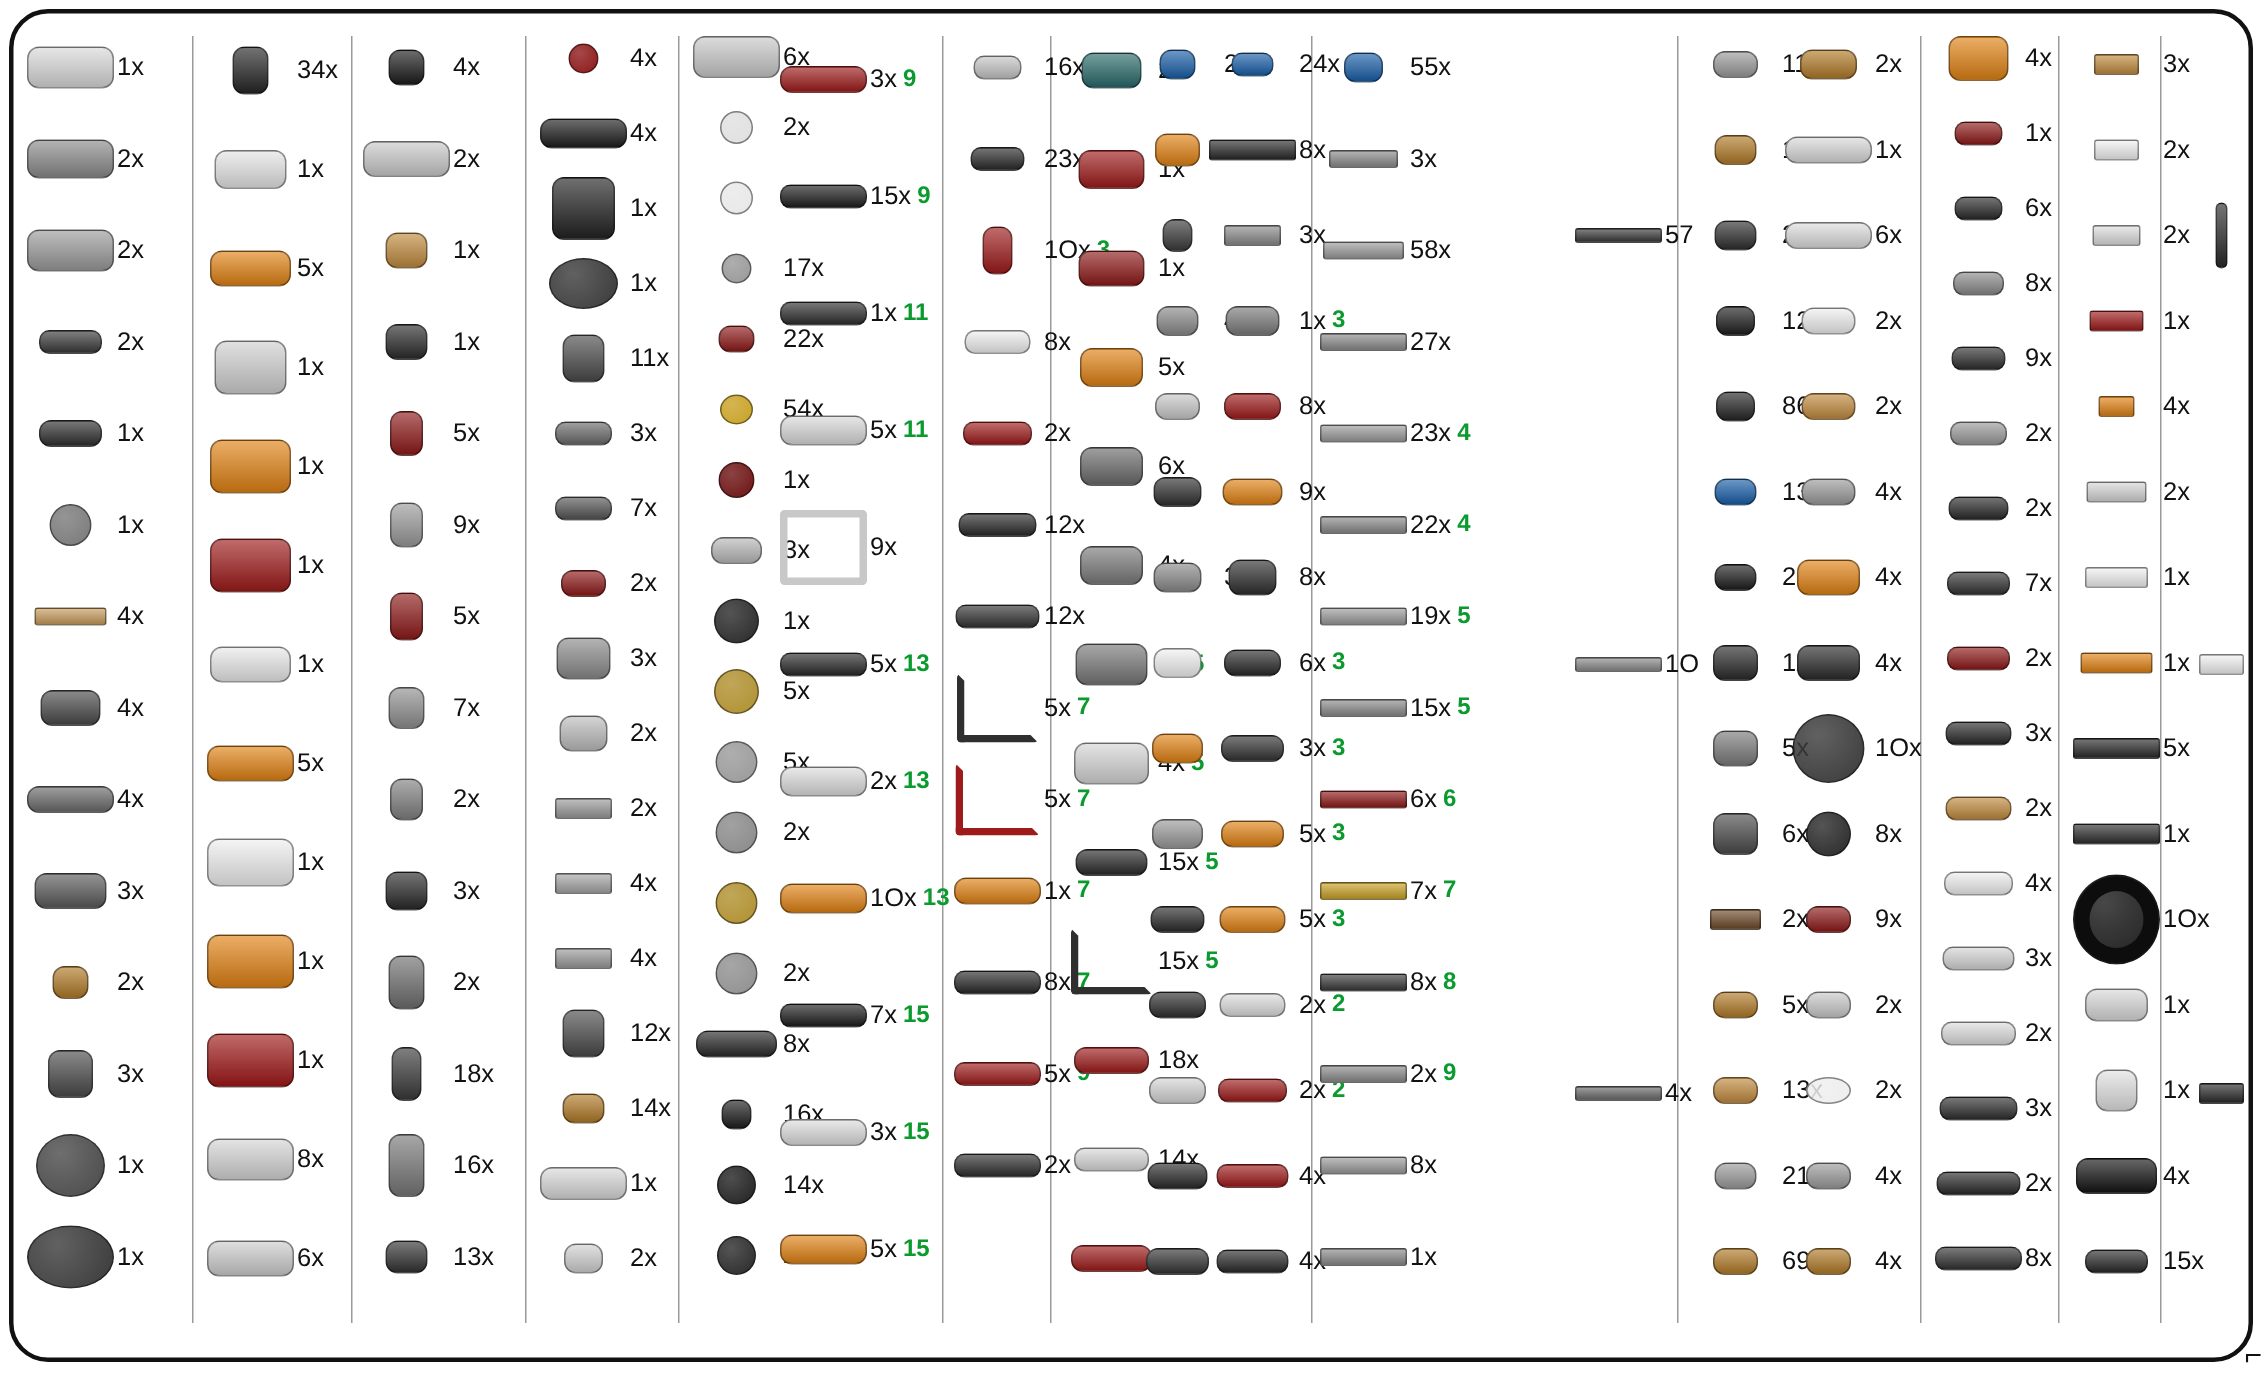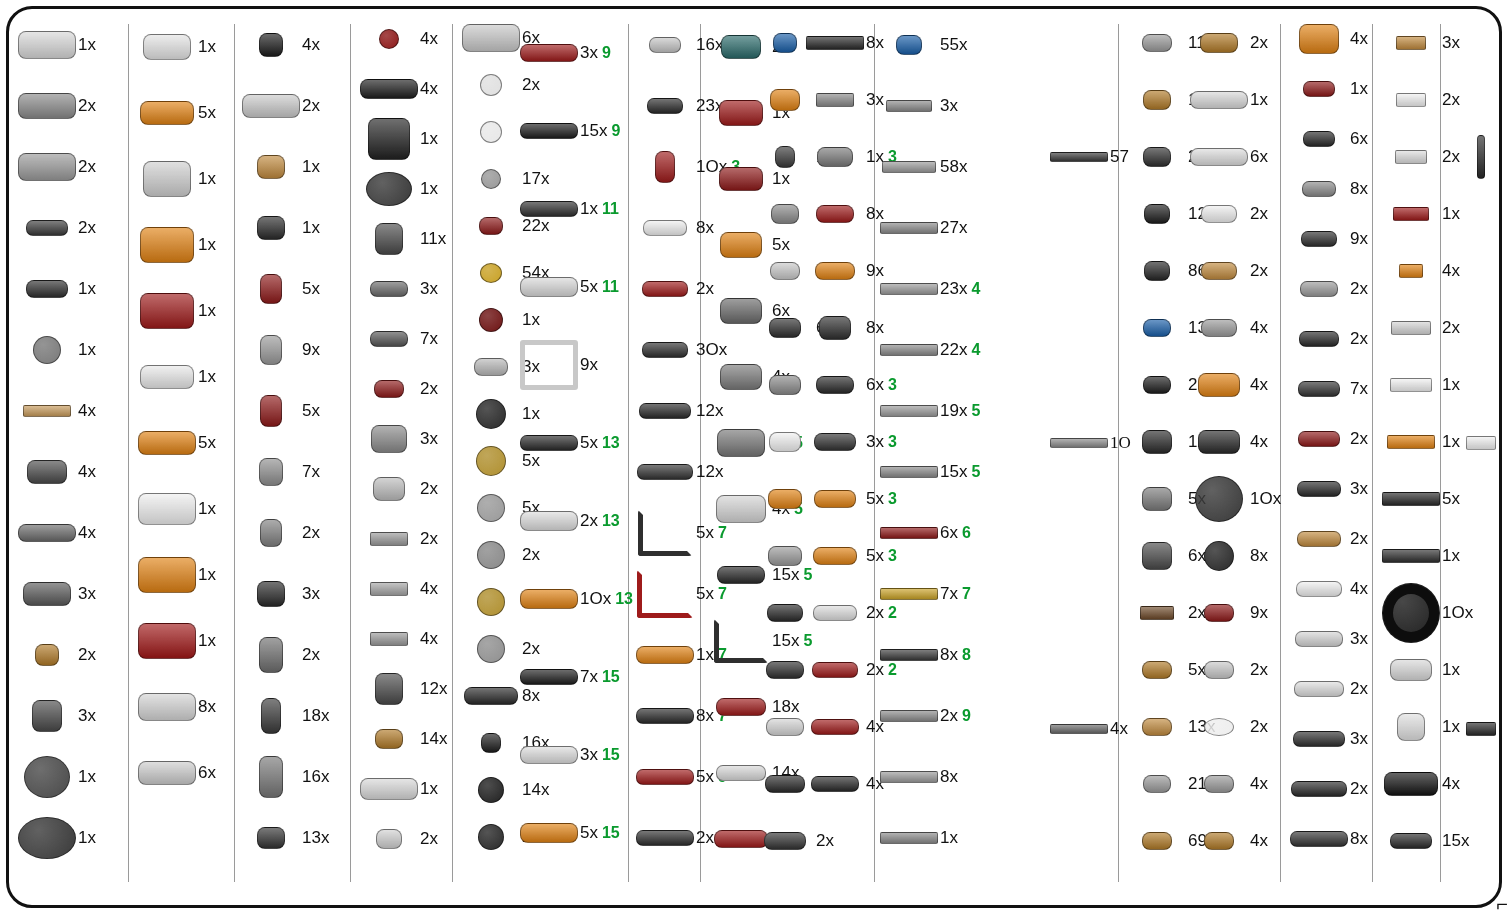--- a/index.html
+++ b/index.html
@@ -145,20 +145,28 @@
             <span class="pieces" style="display: inline-block; width: 56px; height: 40px; border-radius: 50%; background: radial-gradient(circle at 35% 30%, rgba(58, 58, 58, 0.8), rgb(58, 58, 58)); border: 1px solid rgba(0, 0, 0, 0.45);"></span>
           </div>
           <div class="lbl-row">
             <span class="qty">1x</span>
           </div>
         </div>
       </div>
       <div class="col" style="left: 138px;">
         <div class="item" style="height: 66px;">
           <div class="pic" style="height: 52px;">
+            <span class="pieces" style="display: inline-block; width: 22px; height: 30px; border-radius: 8px; background: linear-gradient(rgba(255, 255, 255, 0.35), rgba(0, 0, 0, 0.18)), rgb(38, 38, 38); border: 1px solid rgba(0, 0, 0, 0.4);"></span>
+          </div>
+          <div class="lbl-row">
+            <span class="qty">34x</span>
+          </div>
+        </div>
+        <div class="item" style="height: 66px;">
+          <div class="pic" style="height: 52px;">
             <span class="pieces" style="display: inline-block; width: 46px; height: 24px; border-radius: 8px; background: linear-gradient(rgba(255, 255, 255, 0.35), rgba(0, 0, 0, 0.18)), rgb(228, 228, 228); border: 1px solid rgba(0, 0, 0, 0.4);"></span>
           </div>
           <div class="lbl-row">
             <span class="qty">1x</span>
           </div>
         </div>
         <div class="item" style="height: 66px;">
           <div class="pic" style="height: 52px;">
             <span class="pieces" style="display: inline-block; width: 52px; height: 22px; border-radius: 8px; background: linear-gradient(rgba(255, 255, 255, 0.35), rgba(0, 0, 0, 0.18)), rgb(224, 130, 20); border: 1px solid rgba(0, 0, 0, 0.4);"></span>
           </div>
@@ -782,28 +790,20 @@
         <div class="item" style="height: 61px;">
           <div class="pic" style="height: 47px;">
             <span class="pieces" style="display: inline-block; width: 44px; height: 14px; border-radius: 7px; background: linear-gradient(rgba(255, 255, 255, 0.35), rgba(0, 0, 0, 0.18)), rgb(158, 27, 27); border: 1px solid rgba(0, 0, 0, 0.4);"></span>
           </div>
           <div class="lbl-row">
             <span class="qty">2x</span>
           </div>
         </div>
         <div class="item" style="height: 61px;">
           <div class="pic" style="height: 47px;">
-            <span class="pieces" style="display: inline-block; width: 44px; height: 14px; border-radius: 7px; background: linear-gradient(rgba(255, 255, 255, 0.35), rgba(0, 0, 0, 0.18)), rgb(47, 47, 47); border: 1px solid rgba(0, 0, 0, 0.4);"></span>
-          </div>
-          <div class="lbl-row">
-            <span class="qty">3Ox</span>
-          </div>
-        </div>
-        <div class="item" style="height: 61px;">
-          <div class="pic" style="height: 47px;">
             <span class="pieces" style="display: inline-block; width: 50px; height: 14px; border-radius: 7px; background: linear-gradient(rgba(255, 255, 255, 0.35), rgba(0, 0, 0, 0.18)), rgb(42, 42, 42); border: 1px solid rgba(0, 0, 0, 0.4);"></span>
           </div>
           <div class="lbl-row">
             <span class="qty">12x</span>
           </div>
         </div>
         <div class="item" style="height: 61px;">
           <div class="pic" style="height: 47px;">
             <span class="pieces" style="display: inline-block; width: 54px; height: 14px; border-radius: 7px; background: linear-gradient(rgba(255, 255, 255, 0.35), rgba(0, 0, 0, 0.18)), rgb(51, 51, 51); border: 1px solid rgba(0, 0, 0, 0.4);"></span>
           </div>
@@ -1091,20 +1091,29 @@
         <div class="item" style="height: 57px;">
           <div class="pic" style="height: 43px;">
             <span class="pieces" style="display: inline-block; width: 40px; height: 16px; border-radius: 8px; background: linear-gradient(rgba(255, 255, 255, 0.35), rgba(0, 0, 0, 0.18)), rgb(51, 51, 51); border: 1px solid rgba(0, 0, 0, 0.4);"></span>
           </div>
           <div class="lbl-row">
             <span class="qty">2x</span>
           </div>
         </div>
       </div>
       <div class="col" style="left: 806px;">
+        <div class="item" style="height: 57px;">
+          <div class="pic" style="height: 43px;">
+            <span class="pieces" style="display: inline-block; width: 26px; height: 14px; border-radius: 7px; background: linear-gradient(rgba(255, 255, 255, 0.35), rgba(0, 0, 0, 0.18)), rgb(26, 95, 168); border: 1px solid rgba(0, 0, 0, 0.4);"></span>
+          </div>
+          <div class="lbl-row">
+            <span class="qty">24x</span>
+            <span class="grp">12</span>
+          </div>
+        </div>
         <div class="item" style="height: 57px;">
           <div class="pic" style="height: 43px;">
             <span class="pieces" style="display: inline-block; width: 96px; height: 12px; border-radius: 2px; background: linear-gradient(rgba(255, 255, 255, 0.35), rgba(0, 0, 0, 0.18)), rgb(42, 42, 42); border: 1px solid rgba(0, 0, 0, 0.4);"></span>
           </div>
           <div class="lbl-row">
             <span class="qty">8x</span>
           </div>
         </div>
         <div class="item" style="height: 57px;">
           <div class="pic" style="height: 43px;">
@@ -1342,21 +1351,21 @@
       </div>
       <div class="col" style="left: 1050px;">
         <div class="item" style="height: 286px;">
           <div class="pic" style="height: 272px;">
             <span class="pieces" style="display: inline-block; width: 130px; height: 8px; border-radius: 2px; background: linear-gradient(rgba(255, 255, 255, 0.35), rgba(0, 0, 0, 0.18)), rgb(58, 58, 58); border: 1px solid rgba(0, 0, 0, 0.4);"></span>
           </div>
           <div class="lbl-row">
             <span class="qty">57</span>
           </div>
         </div>
-        <div class="item" style="height: 286px; font-family: Liberation Serif, serif;">
+        <div class="item" style="height: 286px;">
           <div class="pic" style="height: 272px;">
             <span class="pieces" style="display: inline-block; width: 90px; height: 8px; border-radius: 2px; background: linear-gradient(rgba(255, 255, 255, 0.35), rgba(0, 0, 0, 0.18)), rgb(138, 138, 138); border: 1px solid rgba(0, 0, 0, 0.4);"></span>
           </div>
           <div class="lbl-row">
             <span class="qty">1O</span>
           </div>
         </div>
         <div class="item" style="height: 286px;">
           <div class="pic" style="height: 272px;">
             <span class="pieces" style="display: inline-block; width: 60px; height: 8px; border-radius: 2px; background: linear-gradient(rgba(255, 255, 255, 0.35), rgba(0, 0, 0, 0.18)), rgb(106, 106, 106); border: 1px solid rgba(0, 0, 0, 0.4);"></span>

